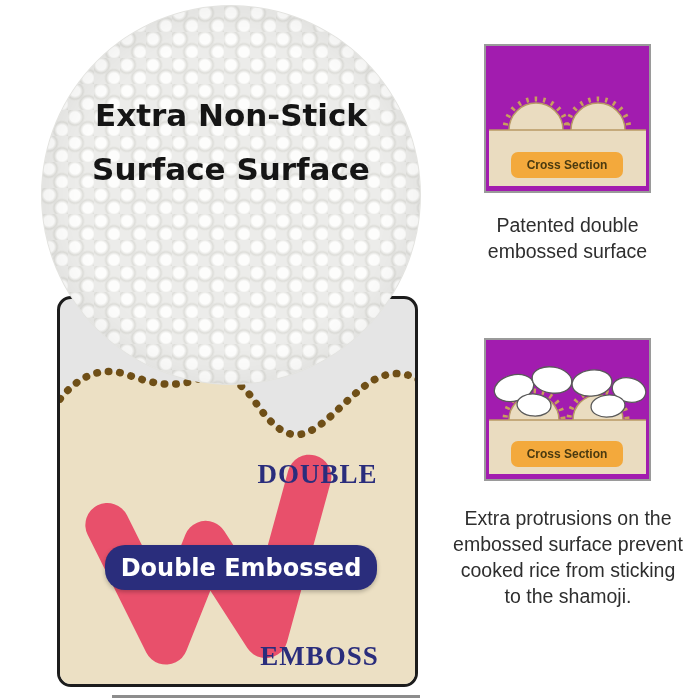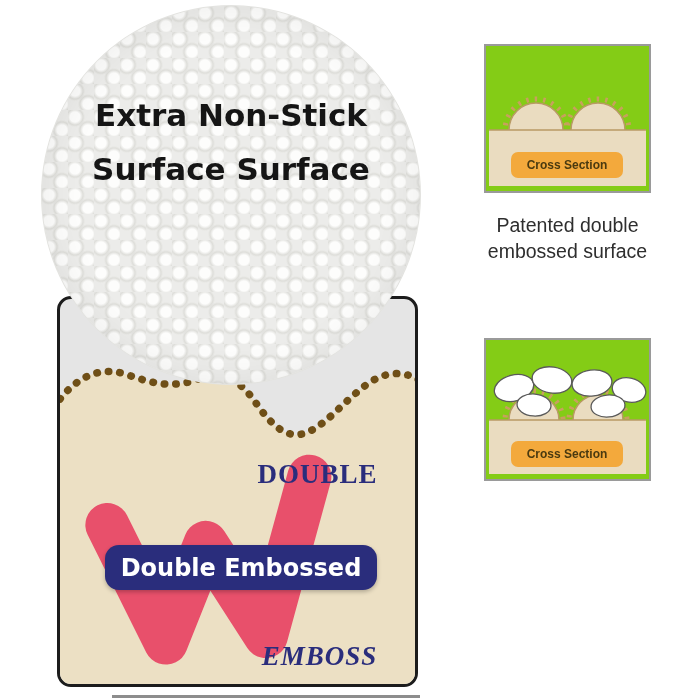--- a/index.html
+++ b/index.html
@@ -32,33 +32,33 @@
   }
   .card svg { position:absolute; left:0; top:0; }
   .word-double {
     position:absolute; left:170px; top:160px; width:175px;
     font-family:"Liberation Serif", serif; font-weight:700;
     font-size:27px; letter-spacing:1px; color:#2a2d7c; text-align:center;
   }
   .word-emboss {
     position:absolute; left:172px; top:342px; width:175px;
     font-family:"Liberation Serif", serif; font-weight:700;
-    font-size:27px; letter-spacing:1px; color:#2a2d7c; text-align:center;font-style:italic;
+    font-size:27px; letter-spacing:1px; color:#2a2d7c; text-align:center;
   }
   .pill {
     position:absolute; left:45px; top:246px; width:272px; height:45px;
-    background:#2a2d7c; border-radius:14px;
+    background:#2a2d7c; border-radius:20px;
     display:flex; align-items:center; justify-content:center;
     color:#ffffff; font-weight:700; font-size:24px;
     font-family:"DejaVu Sans", sans-serif;
     box-shadow:0 2px 4px rgba(0,0,0,0.25);
   }
 
   
-  .panel { position:absolute; background:#84cc16; border:2px solid #9a9a9a; }
+  .panel { position:absolute; background:#a21caf; border:2px solid #9a9a9a; }
   .panel-1 { left:484px; top:44px; width:167px; height:149px; }
   .panel-2 { left:484px; top:338px; width:167px; height:143px; }
   .caption {
     position:absolute; text-align:center; color:#2e2e2e;
     font-size:19.5px; line-height:1.34;
   }
   .caption-1 { left:460px; top:212px; width:215px; }
   .caption-2 { left:452px; top:505px; width:232px; }
 
   .bottom-divider {
@@ -131,16 +131,17 @@
         <ellipse cx="122" cy="66" rx="17" ry="11" transform="rotate(-5 122 66)"></ellipse>
       </g>
 
       <rect x="3" y="80" width="157" height="54" fill="#eadcc0"></rect>
       <line x1="3" y1="80" x2="160" y2="80" stroke="#b99a64" stroke-width="1.5"></line>
 
       <rect x="25" y="101" width="112" height="26" rx="7" fill="#f3a93c"></rect>
       <text x="81" y="118" text-anchor="middle" font-size="12" font-weight="bold" fill="#4a3a10" font-family="Liberation Sans, sans-serif">Cross Section</text>
     </svg>
   </div>
+  <div class="caption caption-2">Extra protrusions on the embossed surface prevent cooked rice from sticking to the shamoji.</div>
 
   <div class="bottom-divider"></div>
 
 </div>
 
 </body></html>

